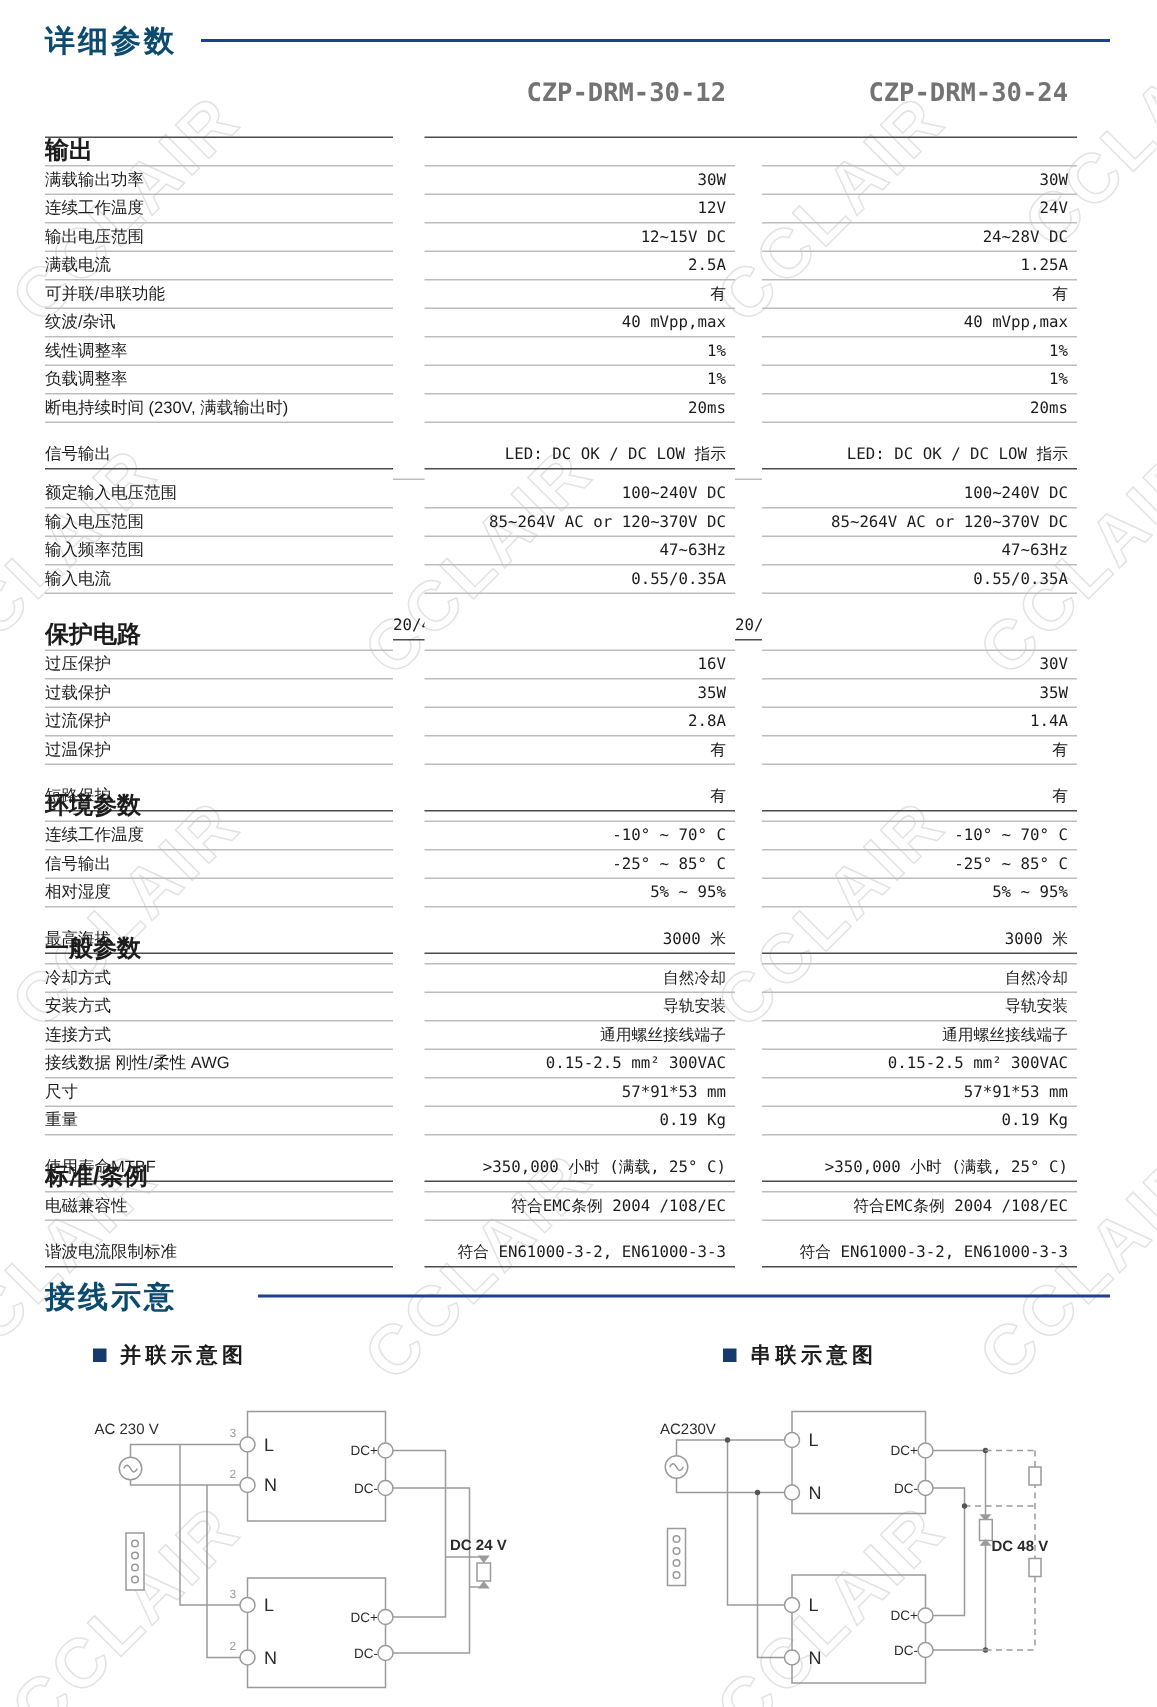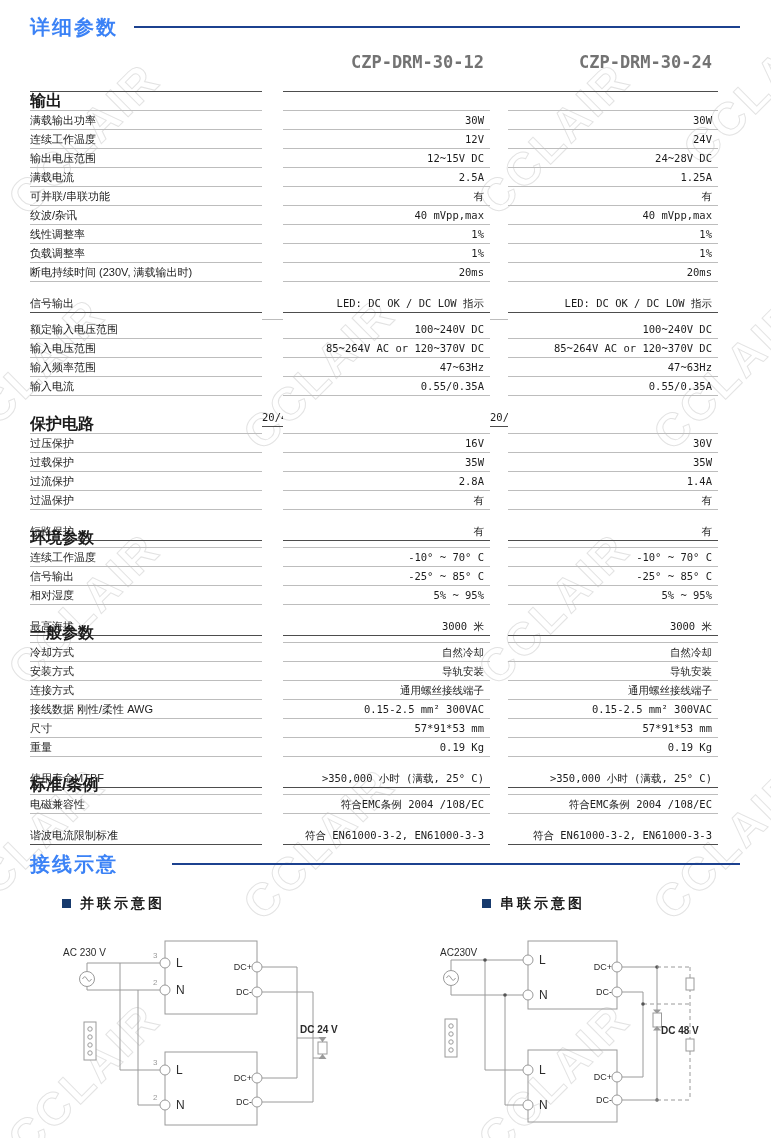--- a/index.html
+++ b/index.html
@@ -9,21 +9,21 @@
   }
   .wm-layer{position:absolute;left:0;top:0;width:771px;height:1138px;z-index:0;pointer-events:none;}
   .wm-layer text{
     fill:none;stroke:#cccccc;stroke-width:1px;opacity:.55;
     font-family:"Liberation Sans",sans-serif;font-weight:bold;font-size:46px;letter-spacing:3px;
   }
   .content{position:relative;z-index:1;}
 
   
   .sec-title{display:flex;align-items:center;margin:12px 31px 0 30px;height:30px;}
-  .sec-title .txt{font-size:20px;font-weight:bold;color:#3b82f6;letter-spacing:2px;white-space:nowrap;}
+  .sec-title .txt{font-size:20px;font-weight:bold;color:#0c4a6e;letter-spacing:2px;white-space:nowrap;}
   .sec-title .rule{flex:1;height:2px;background:#1c418f;margin-left:16px;}
 
   
   .spec-table{margin:2px 0 0 30px;width:688px;}
   .t-head{display:grid;grid-template-columns:232px 21px 207px 18px 210px;height:48px;}
   .t-head .cell{box-sizing:border-box;border-bottom:1px solid #4d4d4d;}
   .t-head .gap1{border-bottom:none;}
   .t-head .hcol{
     text-align:right;padding:8px 6px 0 0;font-weight:bold;font-size:17px;color:#737373;
     font-family:"DejaVu Sans Mono","Liberation Sans",monospace;letter-spacing:0;

